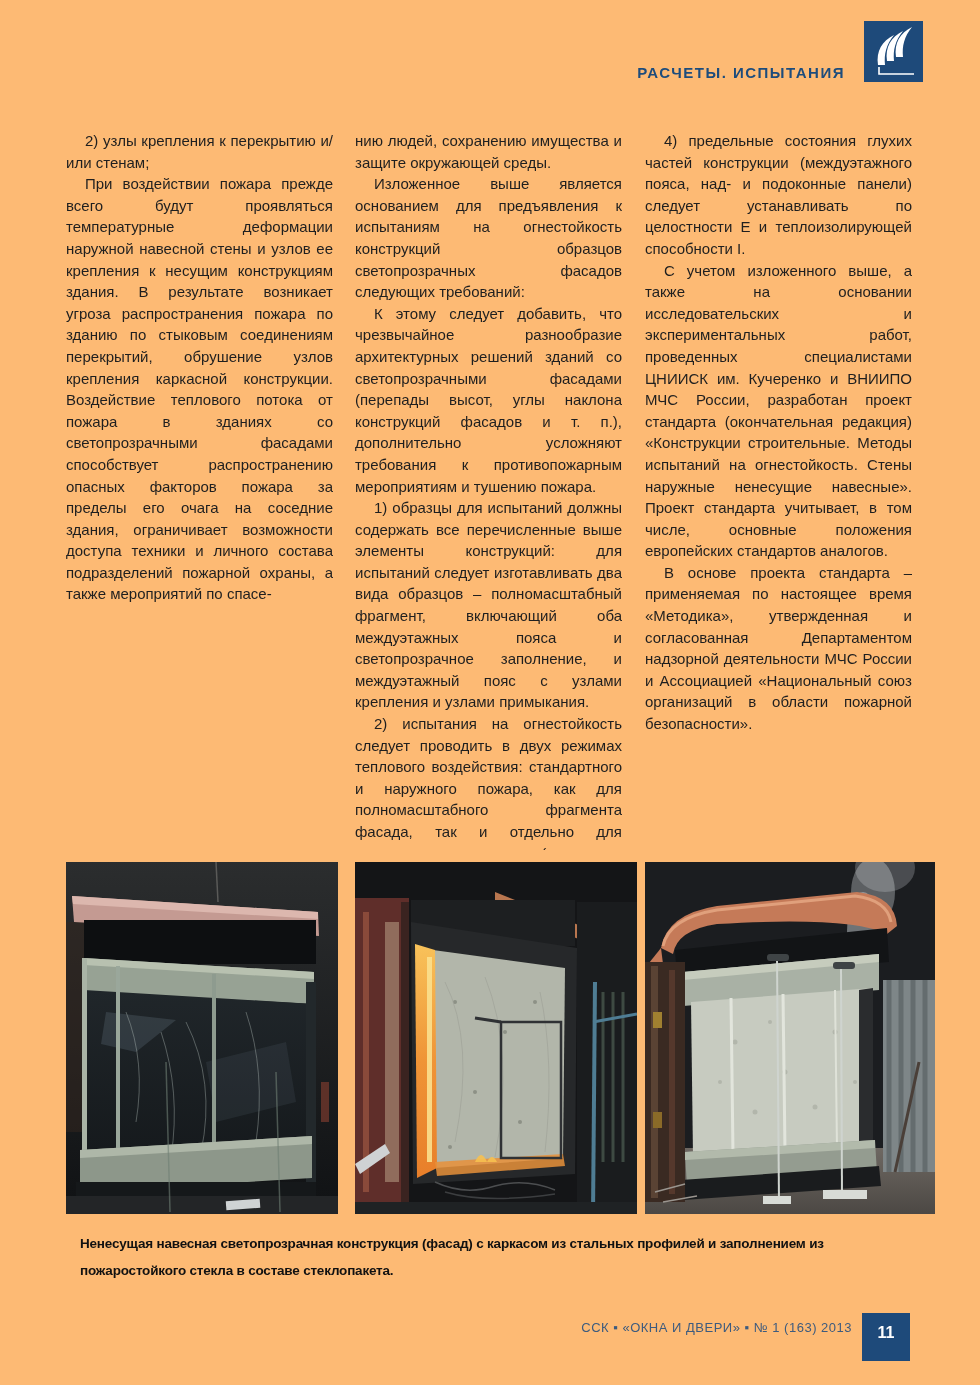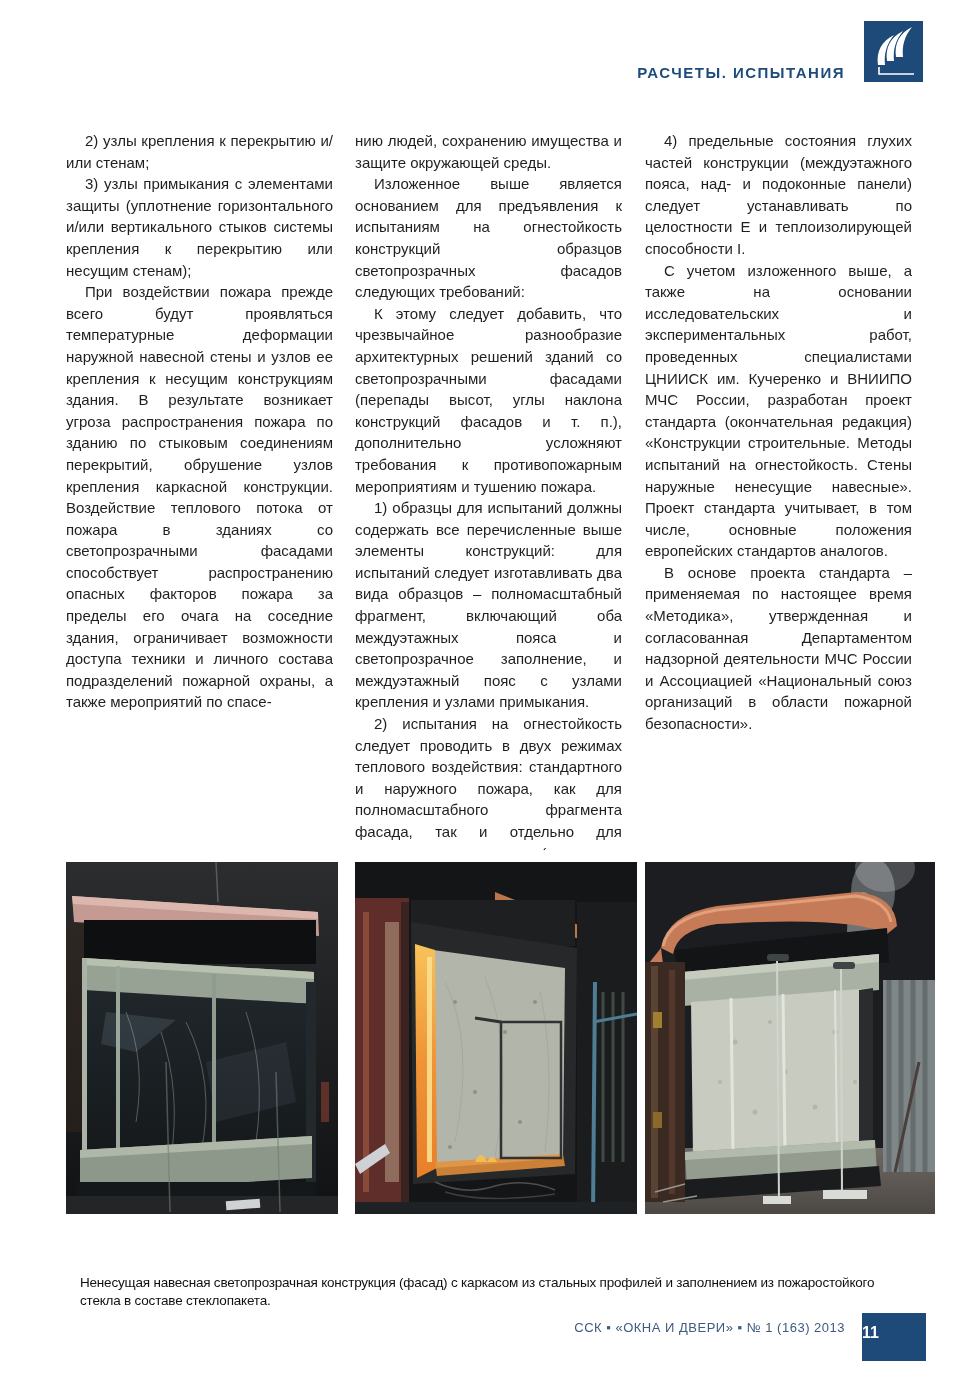--- a/index.html
+++ b/index.html
@@ -1,17 +1,17 @@
 <!DOCTYPE html>
 <html lang="ru"><head>
 <meta charset="utf-8">
 <style>
   html,body{margin:0;padding:0;background:#e8e8e8;}
   .page{
-    position:relative;width:980px;height:1385px;background:#ffffff;
+    position:relative;width:980px;height:1385px;background:#fdba74;
     margin:0 auto;overflow:hidden;
     font-family:"Liberation Sans",sans-serif;color:#1f1f1f;
   }
   
   .section-title{
     position:absolute;top:64px;right:135px;
     font-size:15px;font-weight:bold;letter-spacing:1.5px;
     color:#1d4c7c;
   }
   .logo-box{
@@ -31,33 +31,32 @@
   .photo{
     position:absolute;top:862px;height:352px;overflow:hidden;background:#141618;
   }
   .photo svg{display:block;width:100%;height:100%;}
   .ph1{left:66px;width:272px;}
   .ph2{left:355px;width:282px;}
   .ph3{left:645px;width:290px;}
   
   .caption{
     position:absolute;left:80px;top:1230px;width:820px;
-    font-size:13.5px;line-height:18px;font-weight:normal;color:#111111;
+    font-size:13.5px;line-height:27px;font-weight:bold;color:#111111;
     letter-spacing:-0.2px;
-    margin-top:44px;
   }
   
   .footer-line{
-    position:absolute;top:1320px;right:135px;
+    position:absolute;top:1320px;right:128px;
     font-size:13px;color:#3d5b7e;letter-spacing:0.5px;
   }
   .page-num-box{
-    position:absolute;left:862px;top:1313px;width:64px;height:48px;
+    position:absolute;left:862px;top:1313px;width:48px;height:48px;
     background:#1e4a7a;color:#ffffff;font-size:16px;font-weight:bold;
-    text-align:left;line-height:40px;
+    text-align:center;line-height:40px;
   }
 </style>
 </head>
 <body>
 
 <div class="page">
 
   <div class="section-title">РАСЧЕТЫ. ИСПЫТАНИЯ</div>
   <div class="logo-box">
     <svg viewBox="0 0 59 61" xmlns="http://www.w3.org/2000/svg">
@@ -65,21 +64,20 @@
         <path d="M14,44 C12,30 18,20 30,14 C22,24 20,33 21,44 Z"></path>
         <path d="M23,40 C21,26 27,16 39,10 C31,20 29,29 30,40 Z"></path>
         <path d="M32,36 C30,22 36,12 48,6 C40,16 38,25 39,36 Z"></path>
       </g>
       <polyline points="15,46 15,53 50,53" fill="none" stroke="#ffffff" stroke-width="1.6"></polyline>
     </svg>
   </div>
 
   <div class="column col1">
     <p class="para">2) узлы крепления к перекрытию и/или стенам;</p>
-    <p class="para">3) узлы примыкания с элементами защиты (уплотнение горизонтального и/или вертикального стыков системы крепления к перекрытию или несущим стенам);</p>
     <p class="para">При воздействии пожара прежде всего будут проявляться температурные деформации наружной навесной стены и узлов ее крепления к несущим конструкциям здания. В результате возникает угроза распространения пожара по зданию по стыковым соединениям перекрытий, обрушение узлов крепления каркасной конструкции. Воздействие теплового потока от пожара в зданиях со светопрозрачными фасадами способствует распространению опасных факторов пожара за пределы его очага на соседние здания, ограничивает возможности доступа техники и личного состава подразделений пожарной охраны, а также мероприятий по спасе-</p>
   </div>
 
   <div class="column col2">
     <p class="para cont">нию людей, сохранению имущества и защите окружающей среды.</p>
     <p class="para">Изложенное выше является основанием для предъявления к испытаниям на огнестойкость конструкций образцов светопрозрачных фасадов следующих требований:</p>
     <p class="para">К этому следует добавить, что чрезвычайное разнообразие архитектурных решений зданий со светопрозрачными фасадами (перепады высот, углы наклона конструкций фасадов и т. п.), дополнительно усложняют требования к противопожарным мероприятиям и тушению пожара.</p>
     <p class="para">1) образцы для испытаний должны содержать все перечисленные выше элементы конструкций: для испытаний следует изготавливать два вида образцов – полномасштабный фрагмент, включающий оба междуэтажных пояса и светопрозрачное заполнение, и междуэтажный пояс с узлами крепления и узлами примыкания.</p>
     <p class="para">2) испытания на огнестойкость следует проводить в двух режимах теплового воздействия: стандартного и наружного пожара, как для полномасштабного фрагмента фасада, так и отдельно для междуэтажного пояса (в случае непожаростойкого остекления);</p>
 

